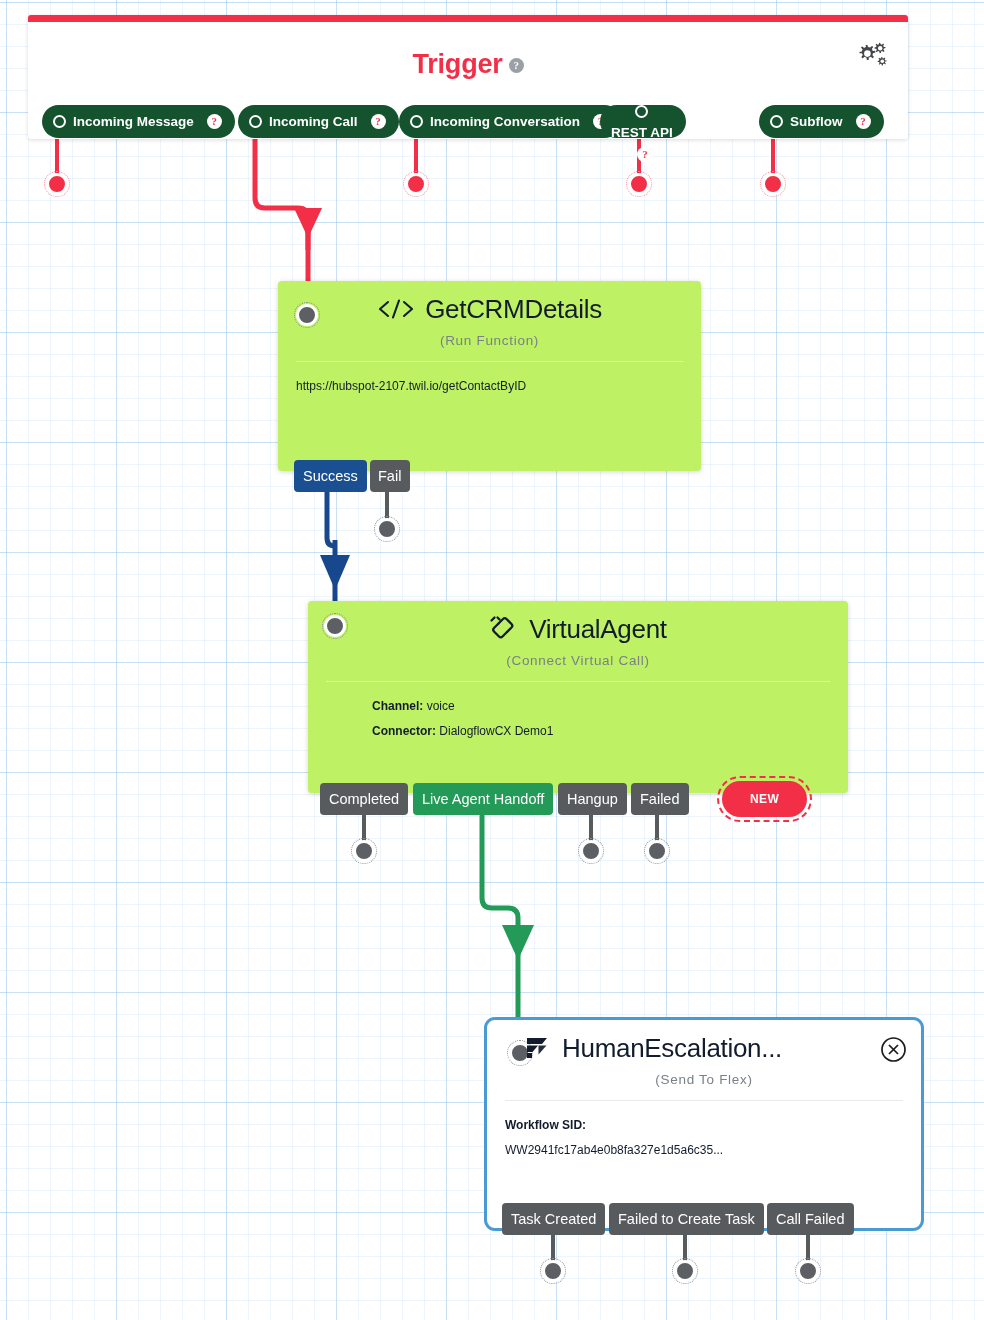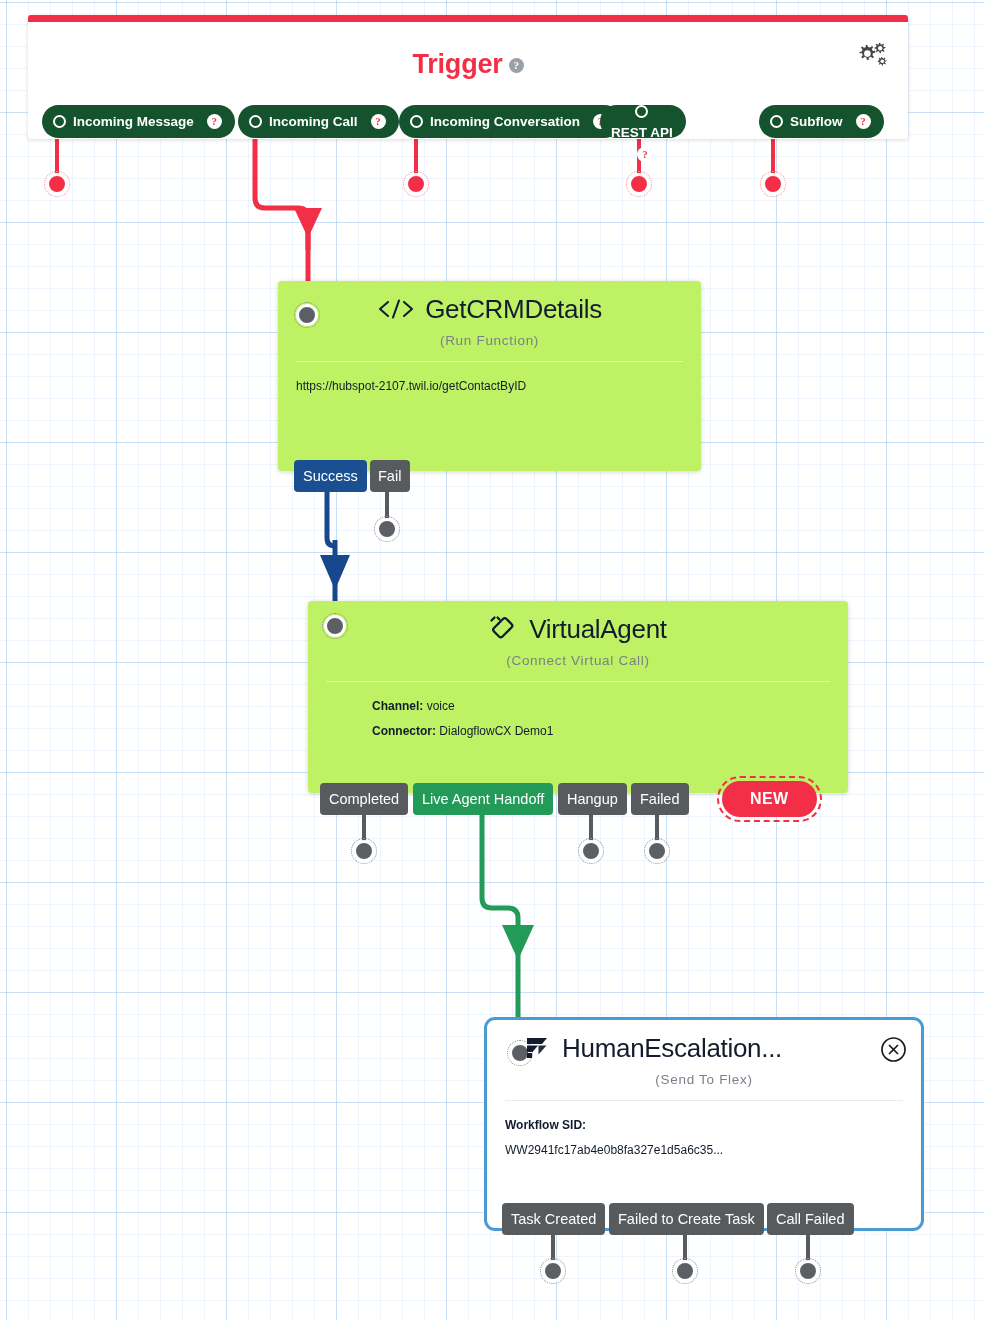--- a/index.html
+++ b/index.html
@@ -99,21 +99,21 @@
   .tpill{
     position:absolute; height:32px; border-radius:4px;
     background:#585b5e; color:#fff;
     font-size:14.5px; display:flex; align-items:center;
     padding:0 9px; box-sizing:border-box; white-space:nowrap;
   }
   .tpill.blue{ background:#1a5091; }
   .tpill.green{ background:#239a57; }
   .newpill{
     position:absolute; height:36px; border-radius:19px;
-    background:#f22f46; color:#fff; font-size:16px; font-weight:700;
+    background:#f22f46; color:#fff; font-size:12px; font-weight:700;
     display:flex; align-items:center; justify-content:center;
     padding:0 26px; box-sizing:border-box;
     border:2px dashed #f22f46; outline:2px dashed #f22f46; outline-offset:3px;
     letter-spacing:.4px;
   }
 
   
   .end-dot{
     position:absolute; width:22px; height:22px; border-radius:50%;
     background:#5c5f63; border:3px solid #fff;

